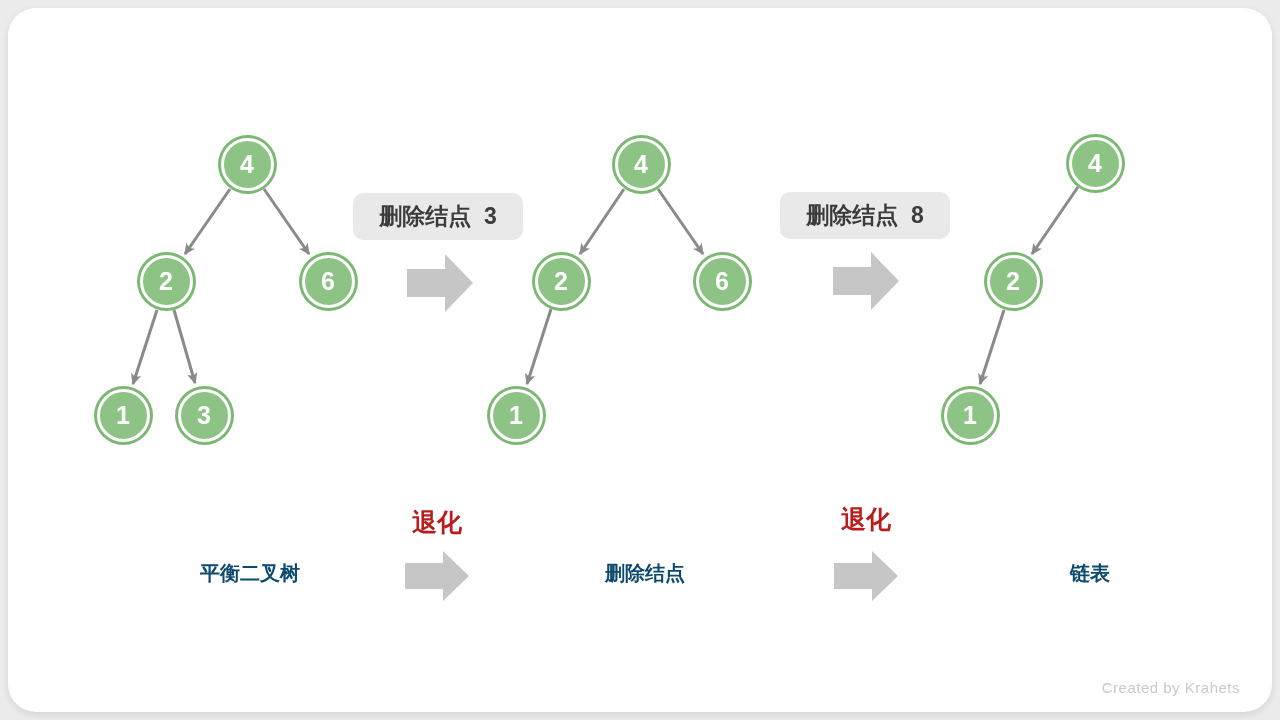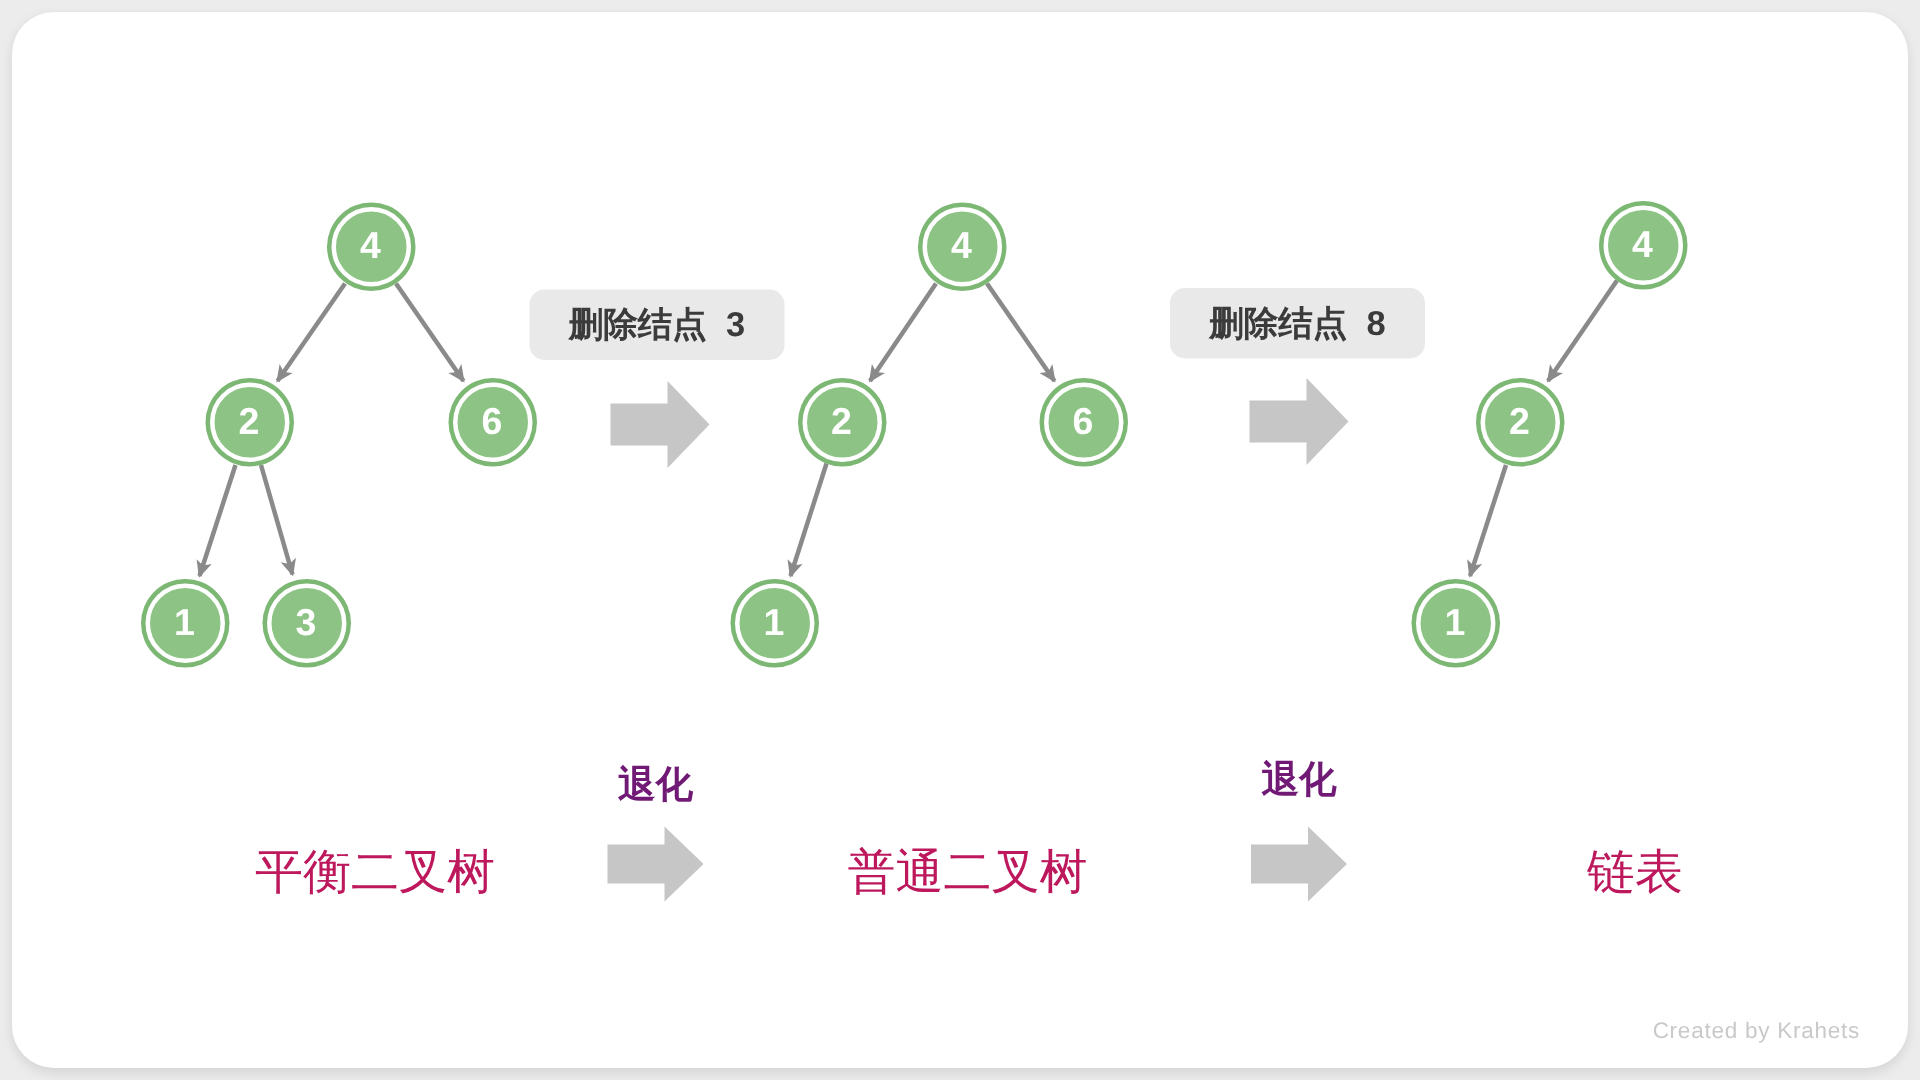--- a/index.html
+++ b/index.html
@@ -26,25 +26,25 @@
   }
   .delete-label{
     position:absolute;width:170px;height:47px;
     background:#E9E9E9;border-radius:10px;
     display:flex;align-items:center;justify-content:center;
     font-weight:bold;font-size:23px;color:#3B3B3B;
     white-space:pre;
   }
   .degrade-label{
     position:absolute;transform:translateX(-50%);
-    font-weight:bold;font-size:25px;color:#701a75;white-space:nowrap;
+    font-weight:bold;font-size:25px;color:#b91c1c;white-space:nowrap;
   }
   .caption{
     position:absolute;transform:translateX(-50%);
-    font-weight:normal;font-size:32px;color:#be185d;white-space:nowrap;
+    font-weight:bold;font-size:20px;color:#0c4a6e;white-space:nowrap;
   }
   .watermark{
     position:absolute;right:40px;bottom:24px;
     font-family:Liberation Sans, sans-serif;
     font-size:15px;color:#C9C9C9;letter-spacing:0.5px;
   }
   svg{position:absolute;left:0;top:0;}
 </style>
 </head>
 <body>
@@ -104,16 +104,16 @@
   <div class="node" style="left:943.5px;top:388.5px">1</div>
 </div>
 
 <div class="delete-label" style="left:353px;top:193px">删除结点  3</div>
 <div class="delete-label" style="left:780px;top:192px">删除结点  8</div>
 
 <div class="degrade-label" style="left:437px;top:506px">退化</div>
 <div class="degrade-label" style="left:866px;top:503px">退化</div>
 
 <div class="caption" style="left:250px;top:560px">平衡二叉树</div>
-<div class="caption" style="left:645px;top:560px">普通二叉树</div>
+<div class="caption" style="left:645px;top:560px">删除结点</div>
 <div class="caption" style="left:1090px;top:560px">链表</div>
 
 <div class="watermark">Created by Krahets</div>
 
 </body></html>

